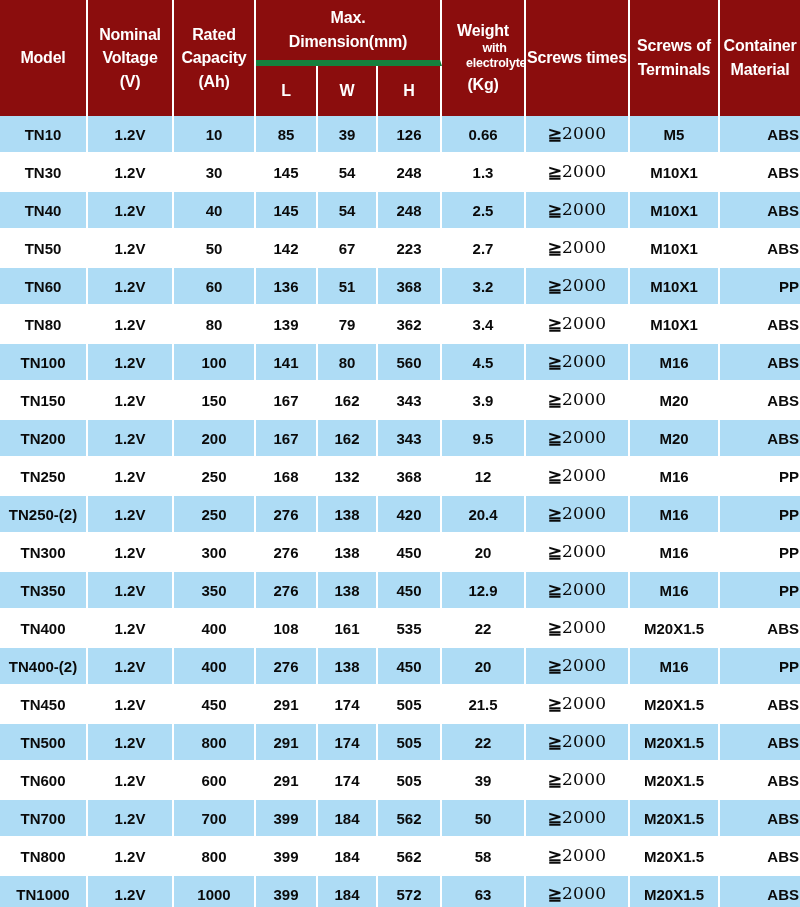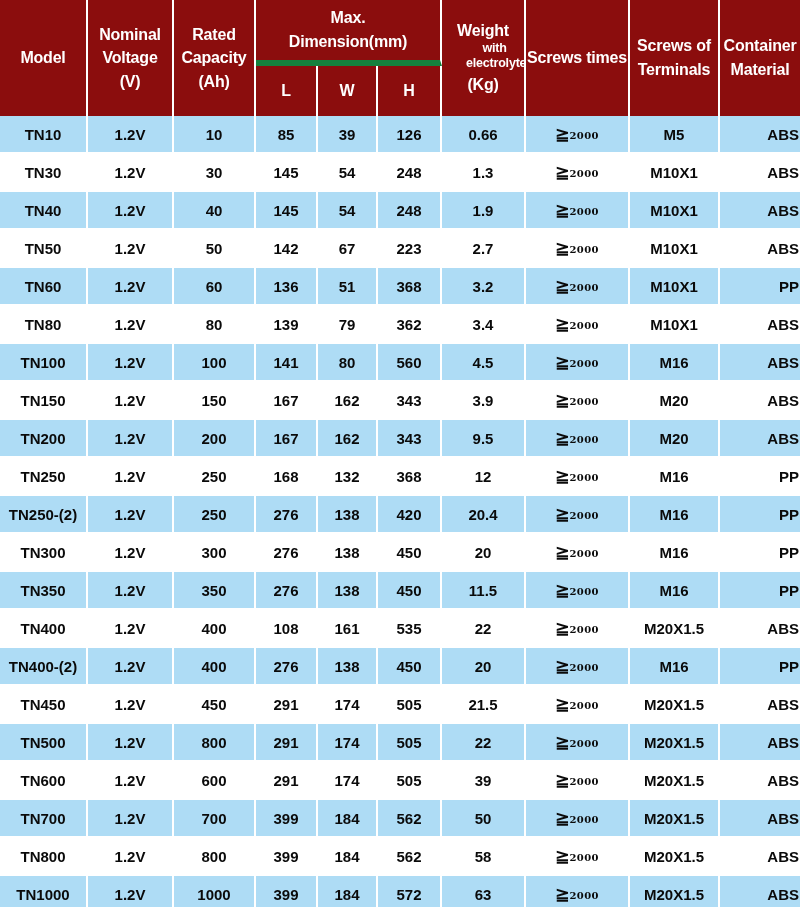--- a/index.html
+++ b/index.html
@@ -87,22 +87,22 @@
   td.cycle-cell {
     font-family: "Liberation Sans", sans-serif;
   }
   td.cycle-cell .ge-sign {
     font-size: 17px;
     font-weight: bold;
     vertical-align: -1px;
   }
   td.cycle-cell .ge-num {
     font-family: "DejaVu Serif", serif;
-    font-weight: bold;
-    font-size: 10px;
+    font-weight: normal;
+    font-size: 17px;
     letter-spacing: 0.3px;
   }
 
   
   col.c-model     { width: 88px; }
   col.c-voltage   { width: 86px; }
   col.c-capacity  { width: 82px; }
   col.c-l         { width: 62px; }
   col.c-w         { width: 60px; }
   col.c-h         { width: 64px; }
@@ -204,21 +204,21 @@
           <td>M10X1</td>
           <td class="last-col">ABS</td>
         </tr>
         <tr class="row-alt">
           <td>TN40</td>
           <td>1.2V</td>
           <td>40</td>
           <td>145</td>
           <td>54</td>
           <td>248</td>
-          <td>1.9</td>
+          <td>2.5</td>
           <td class="cycle-cell"><span class="ge-sign">≧</span><span class="ge-num">2000</span></td>
           <td>M10X1</td>
           <td class="last-col">ABS</td>
         </tr>
         <tr class="row-plain">
           <td>TN50</td>
           <td>1.2V</td>
           <td>50</td>
           <td>142</td>
           <td>67</td>
@@ -324,21 +324,21 @@
           <td>M16</td>
           <td class="last-col">PP</td>
         </tr>
         <tr class="row-alt">
           <td>TN350</td>
           <td>1.2V</td>
           <td>350</td>
           <td>276</td>
           <td>138</td>
           <td>450</td>
-          <td>11.5</td>
+          <td>12.9</td>
           <td class="cycle-cell"><span class="ge-sign">≧</span><span class="ge-num">2000</span></td>
           <td>M16</td>
           <td class="last-col">PP</td>
         </tr>
         <tr class="row-plain">
           <td>TN400</td>
           <td>1.2V</td>
           <td>400</td>
           <td>108</td>
           <td>161</td>

